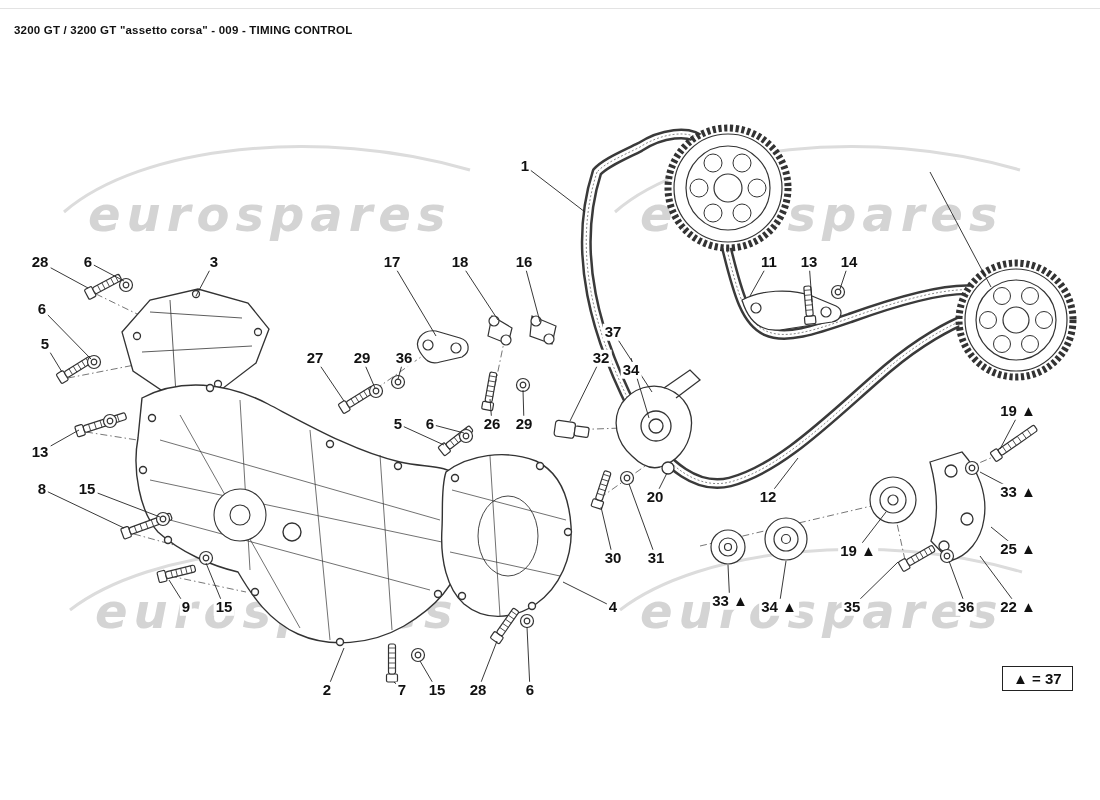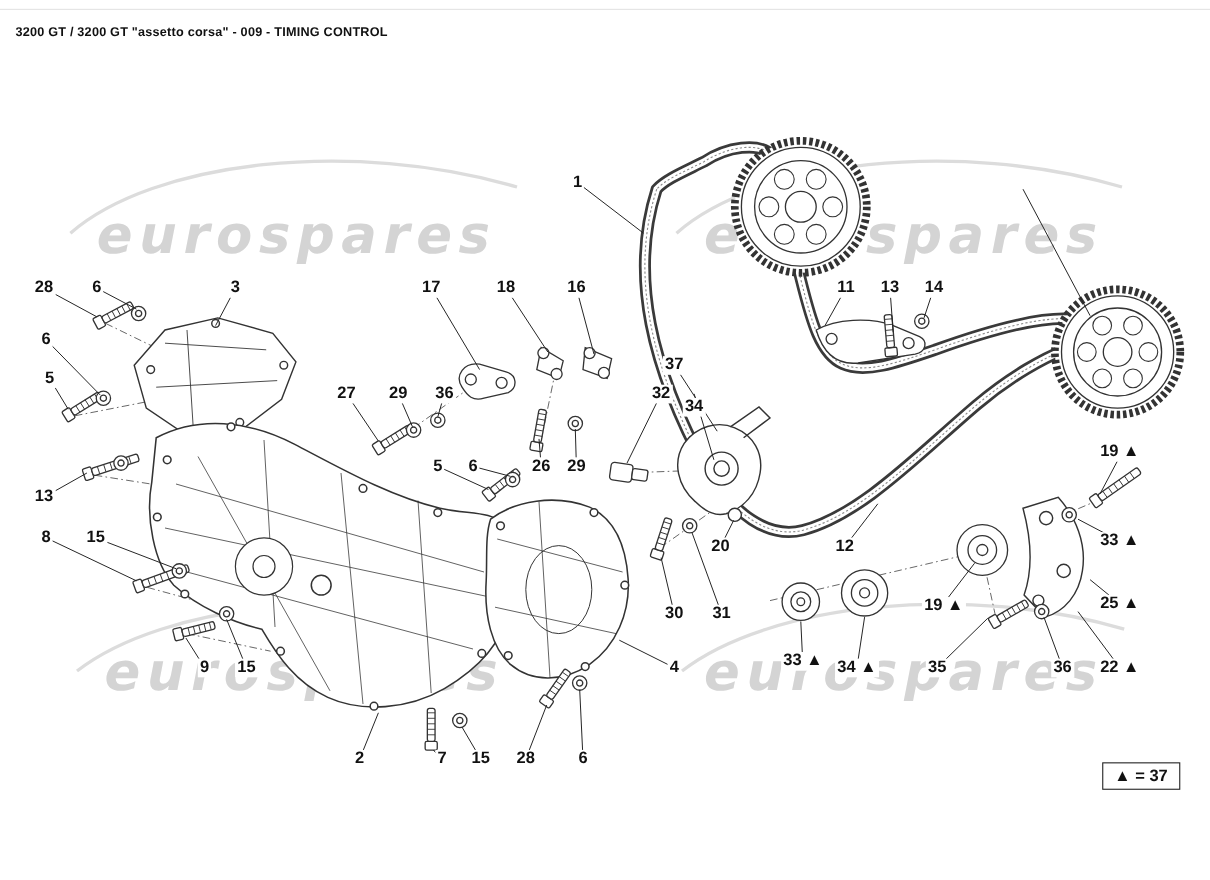--- a/index.html
+++ b/index.html
@@ -13,21 +13,21 @@
         font-style:italic; font-weight:bold; font-size:48px; letter-spacing:6px;
         color:#d4d4d4; white-space:nowrap; }
   svg.art { position:absolute; left:0; top:0; z-index:1; }
   .co { position:absolute; z-index:2; transform:translate(-50%,-50%);
         font-size:15px; font-weight:bold; color:#111; background:#fff;
         padding:0 2px; line-height:1.1; white-space:nowrap; }
   .note { position:absolute; left:828px; top:138px; z-index:2; font-size:15px;
           font-weight:bold; color:#111; line-height:1.35; }
   .legend { position:absolute; left:1002px; top:666px; z-index:2;
             border:1.5px solid #222; background:#fff; padding:3px 10px;
-            font-size:15px; font-weight:bold; color:#111; white-space:nowrap;margin-top:27px; }
+            font-size:15px; font-weight:bold; color:#111; white-space:nowrap; }
 </style>
 </head>
 <body>
 
 <div class="page">
   <div class="topline"></div>
   <div class="header">3200 GT / 3200 GT "assetto corsa" - 009 - TIMING CONTROL</div>
 
   <div class="wm" style="left:88px;top:186px">eurospares</div>
   <div class="wm" style="left:640px;top:186px">eurospares</div>

